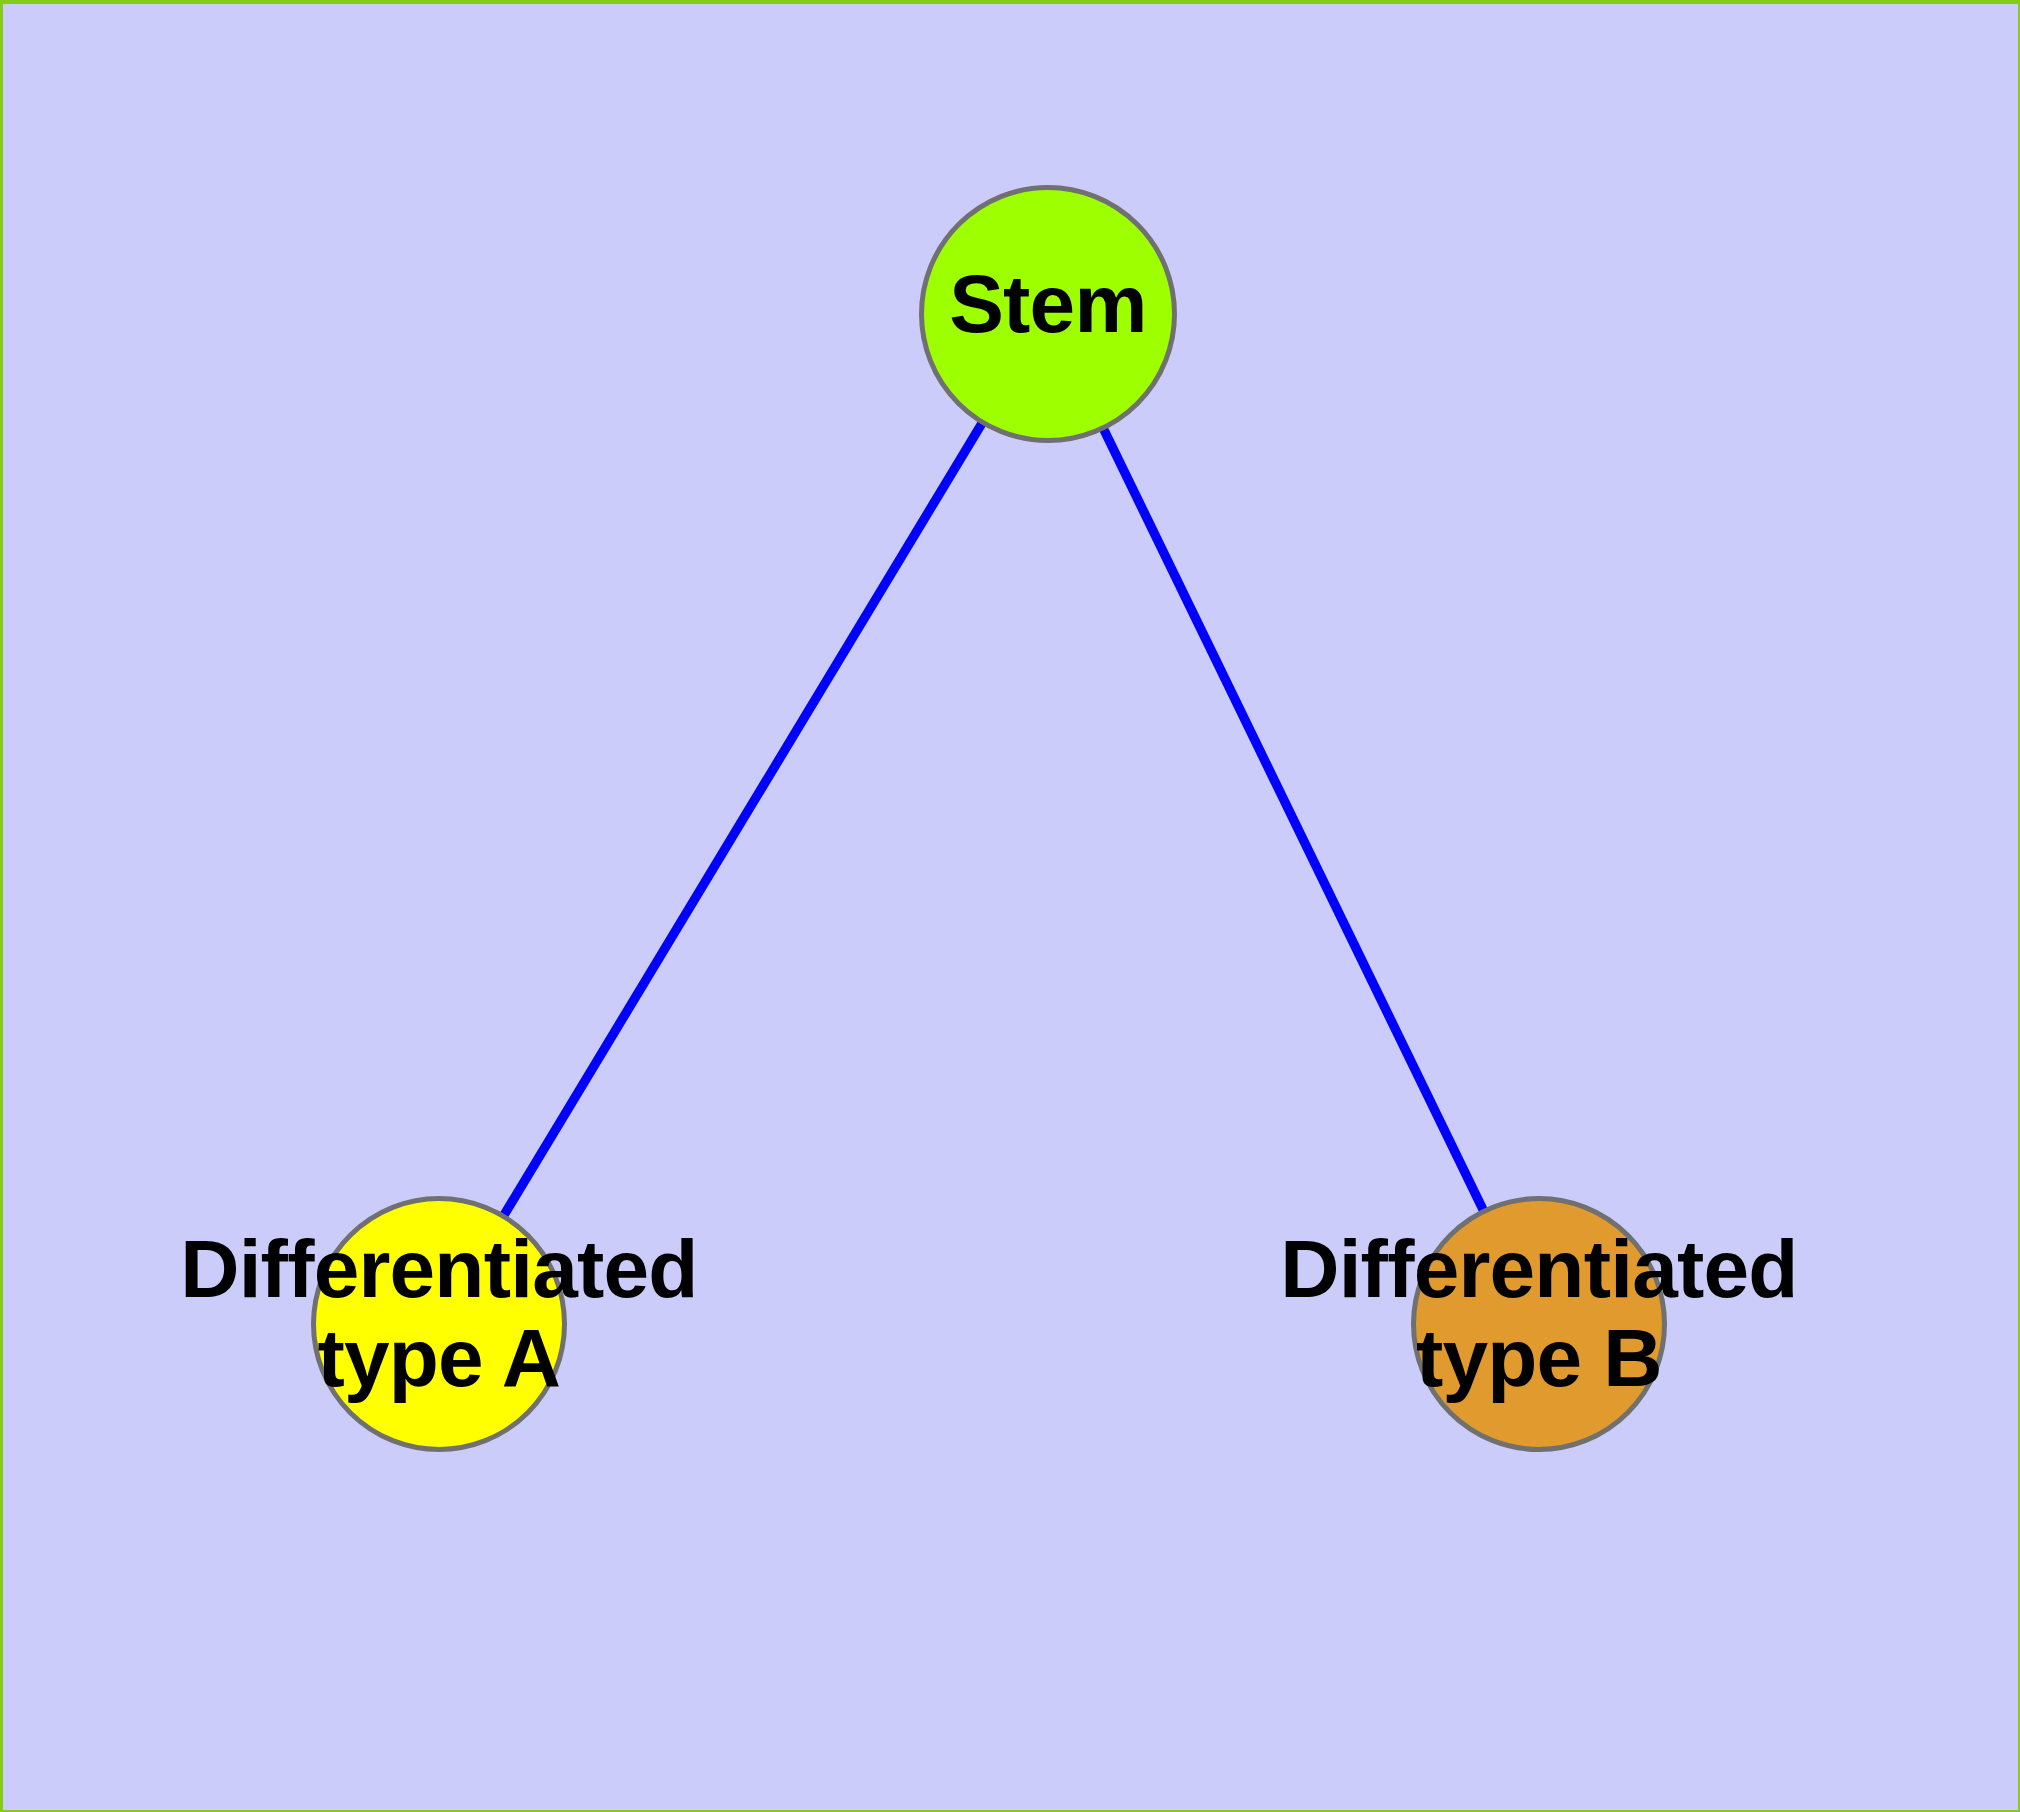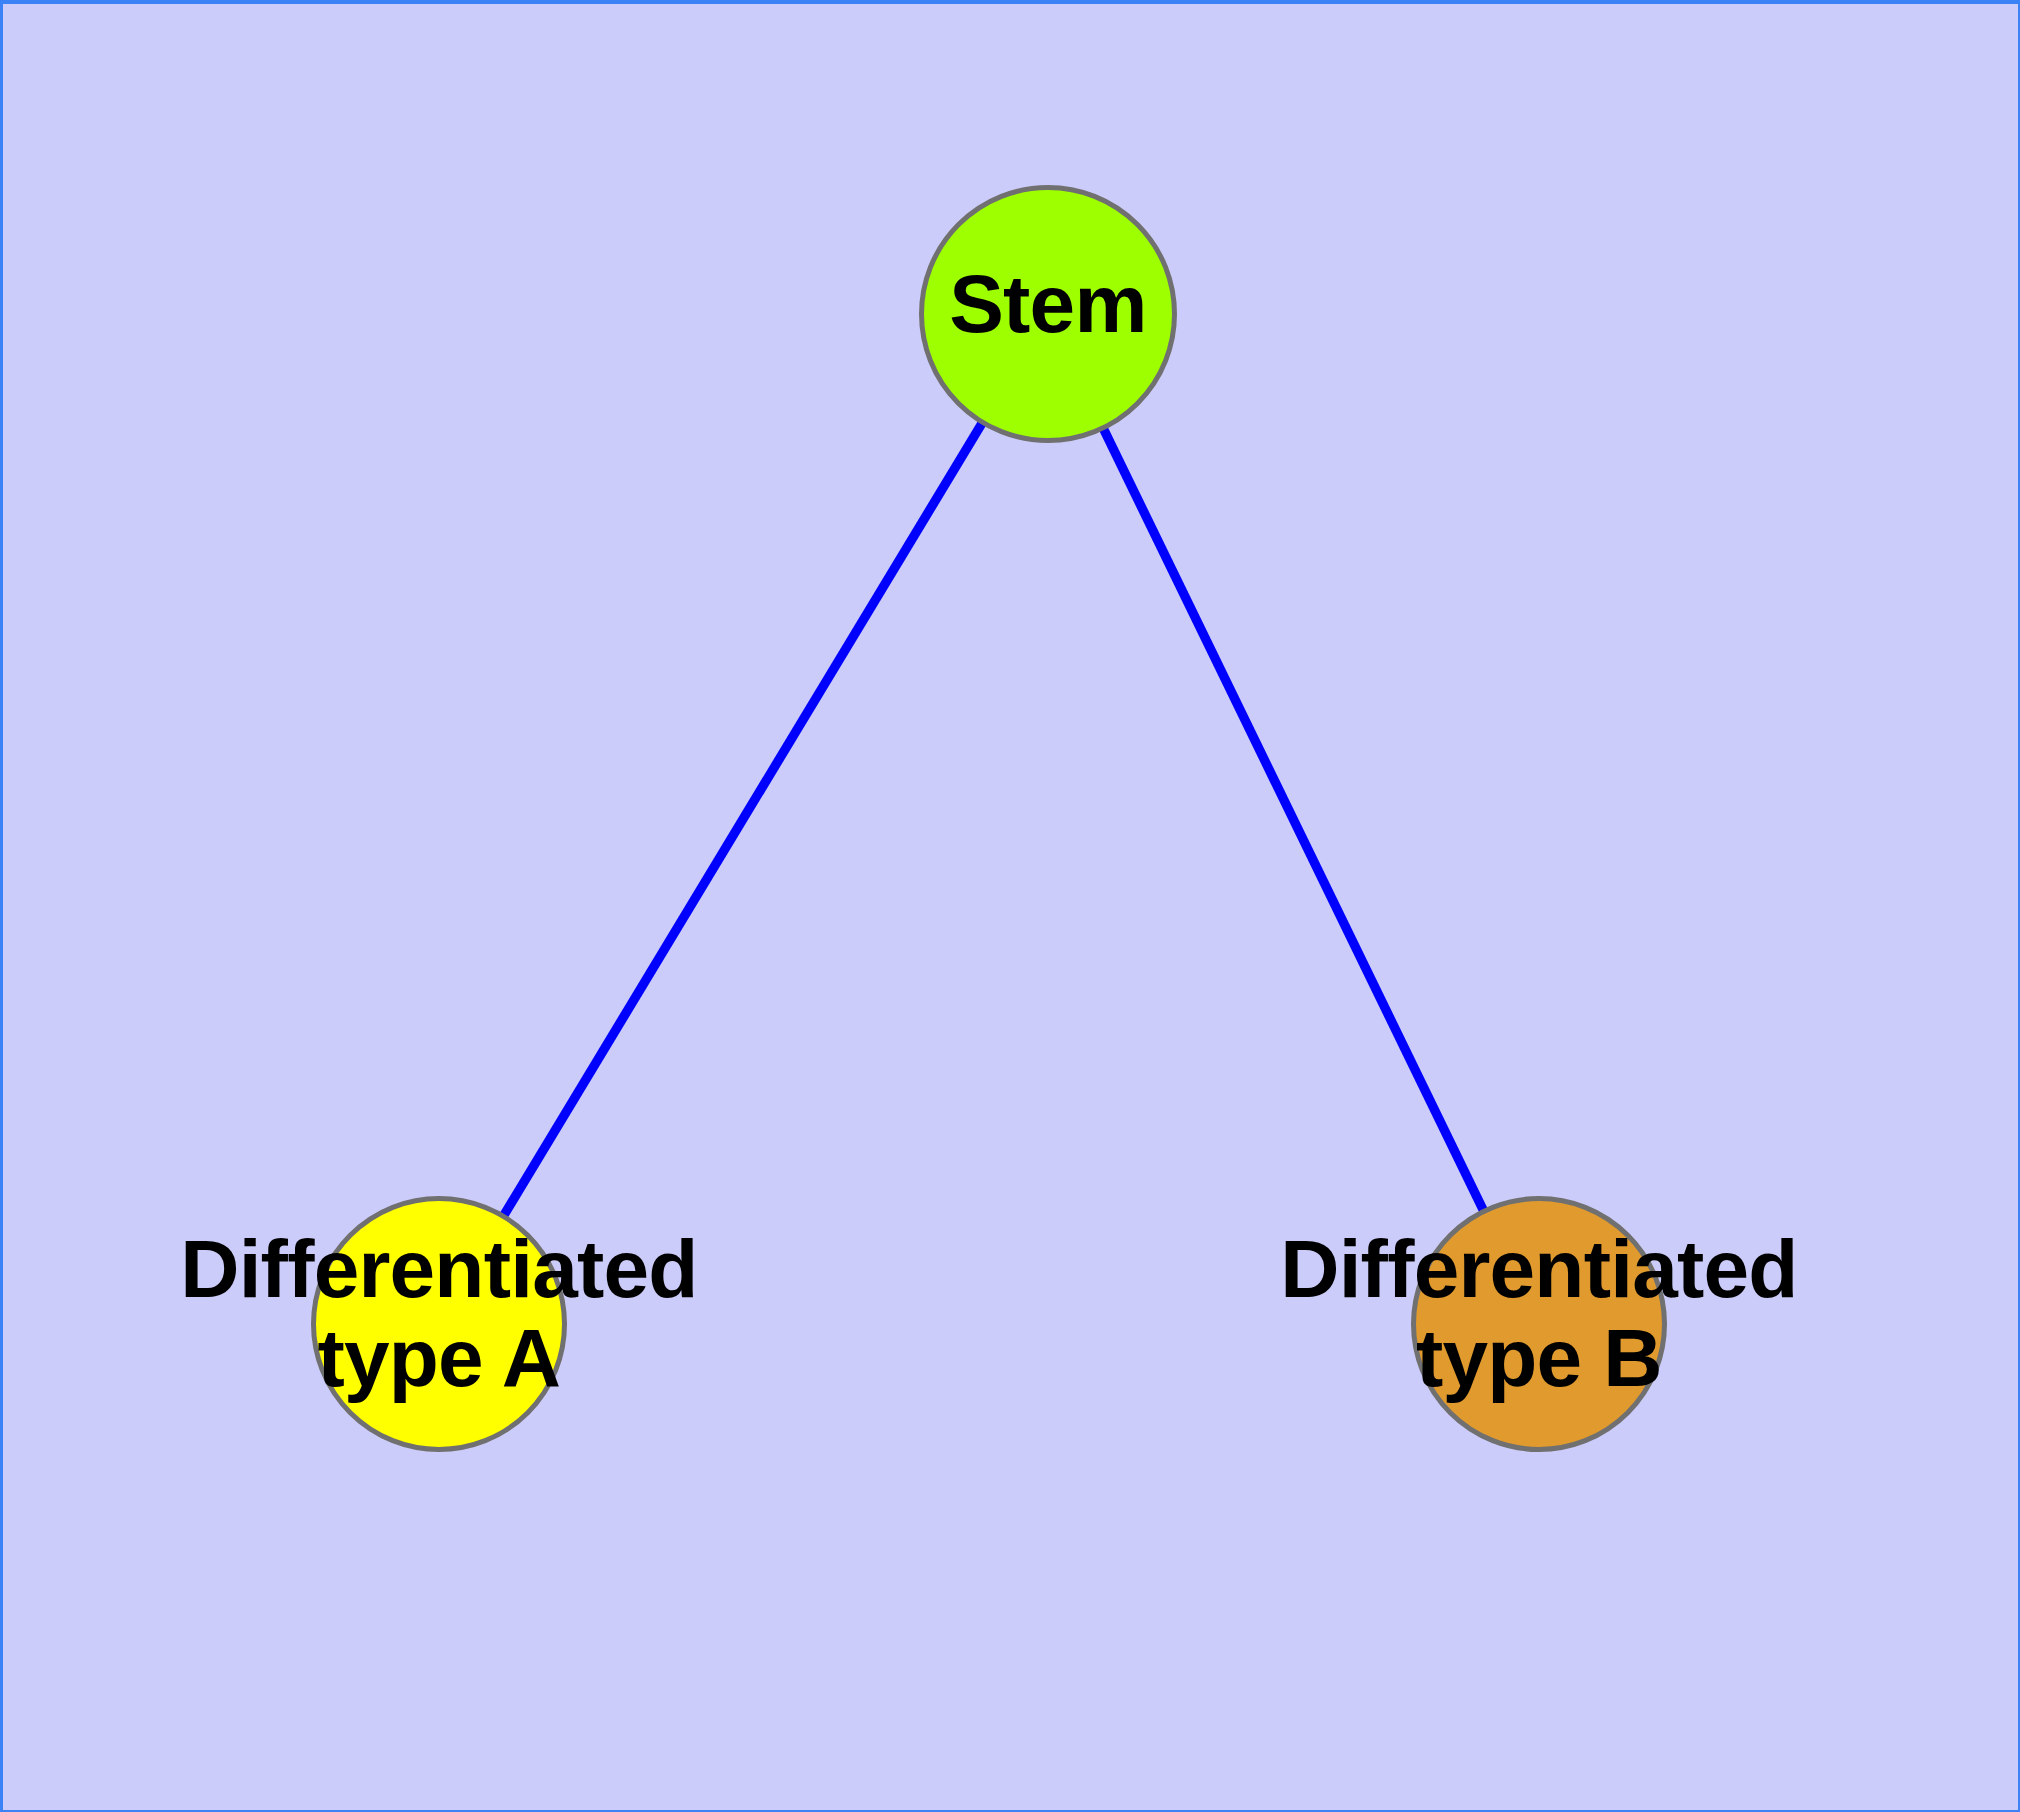--- a/index.html
+++ b/index.html
@@ -11,21 +11,21 @@
   body {
     width: 2021px;
     height: 1812px;
     overflow: hidden;
     font-family: "Liberation Sans", sans-serif;
   }
   #graph-canvas {
     position: relative;
     width: 2021px;
     height: 1812px;
-    background: #3b82f6;
+    background: #84cc16;
     box-sizing: border-box;
   }
   #graph-plot {
     position: absolute;
     left: 3.4px;
     top: 4.2px;
     width: 2015px;
     height: 1806px;
     background: #ccccfa;
     overflow: visible;

